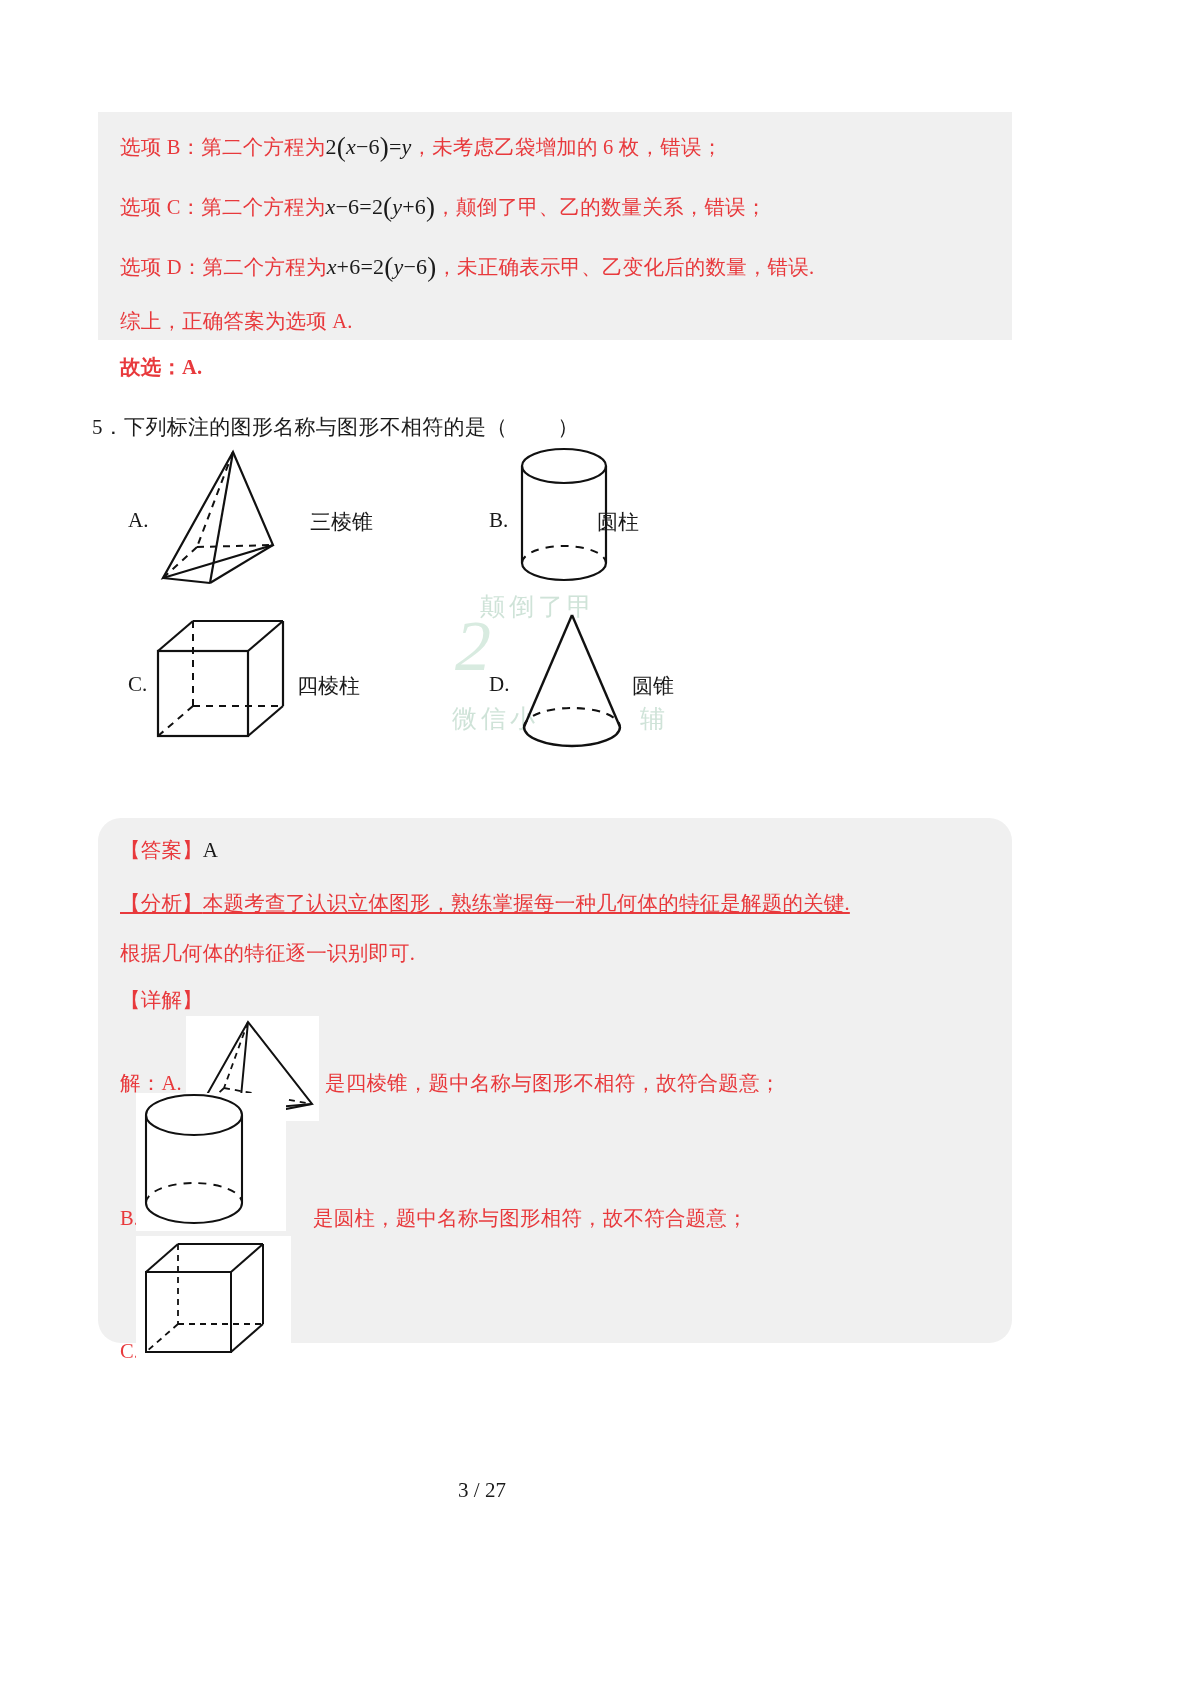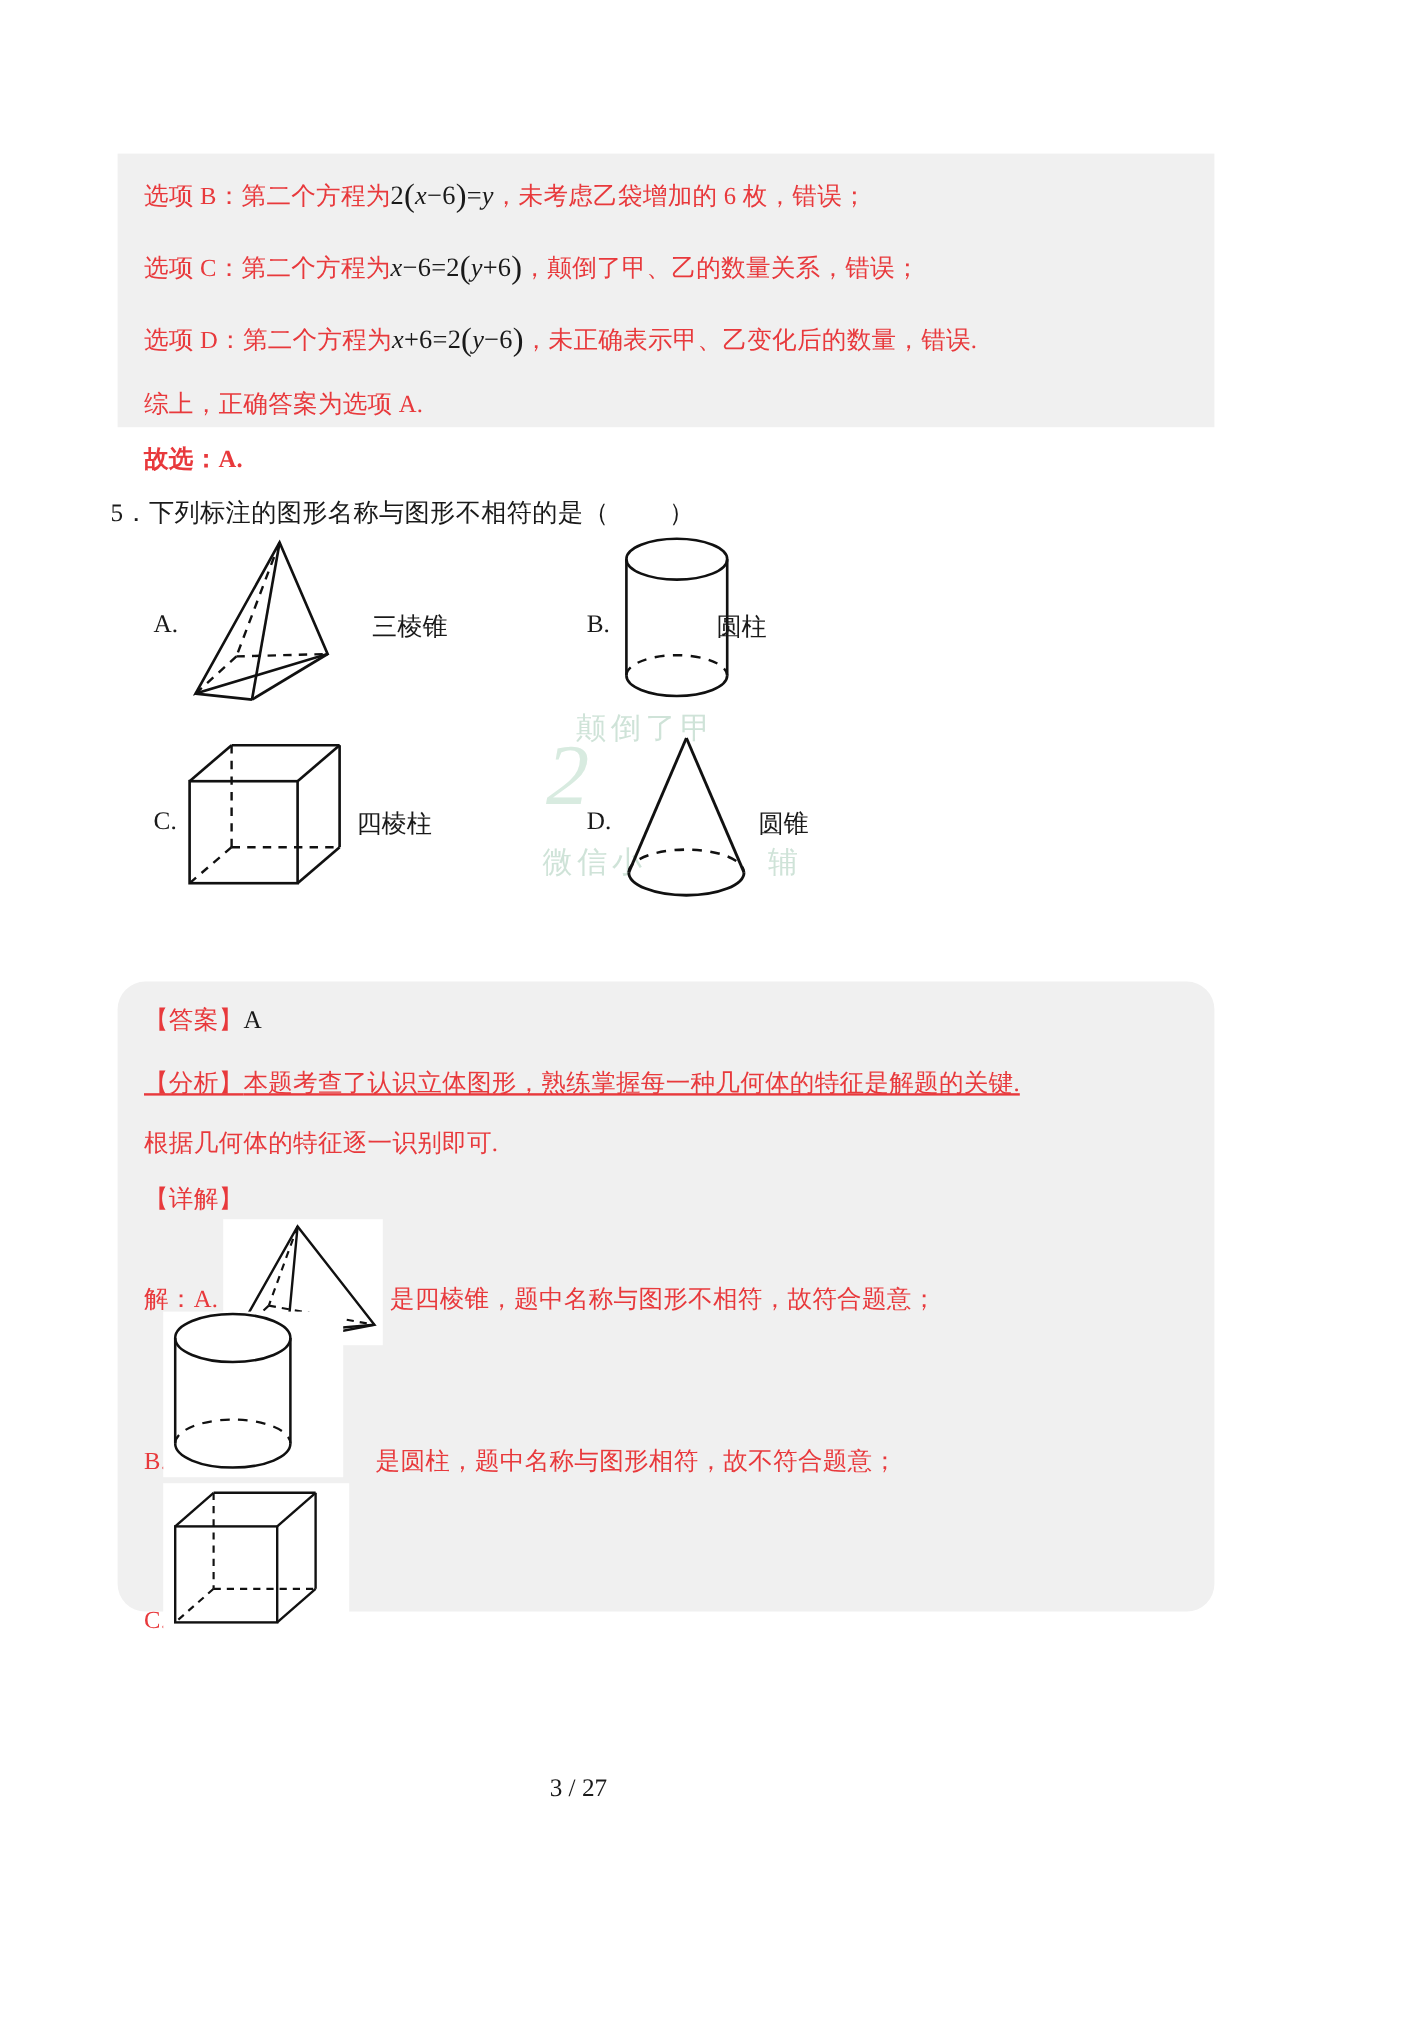--- a/index.html
+++ b/index.html
@@ -25,21 +25,21 @@
     font-size:20.5px;
     line-height:1;
     color:#e8393c;
     white-space:nowrap;
     position:absolute;
     left:22px;
     letter-spacing:0.2px;
   }
 
   
-  #panel1{top:128px;height:228px;}
+  #panel1{top:112px;height:228px;}
 
   
   #q5{
     position:absolute;left:92px;top:413px;
     font-size:21px;color:#1a1a1a;white-space:nowrap;
     letter-spacing:0.3px;
   }
 
   
   .optlabel{

